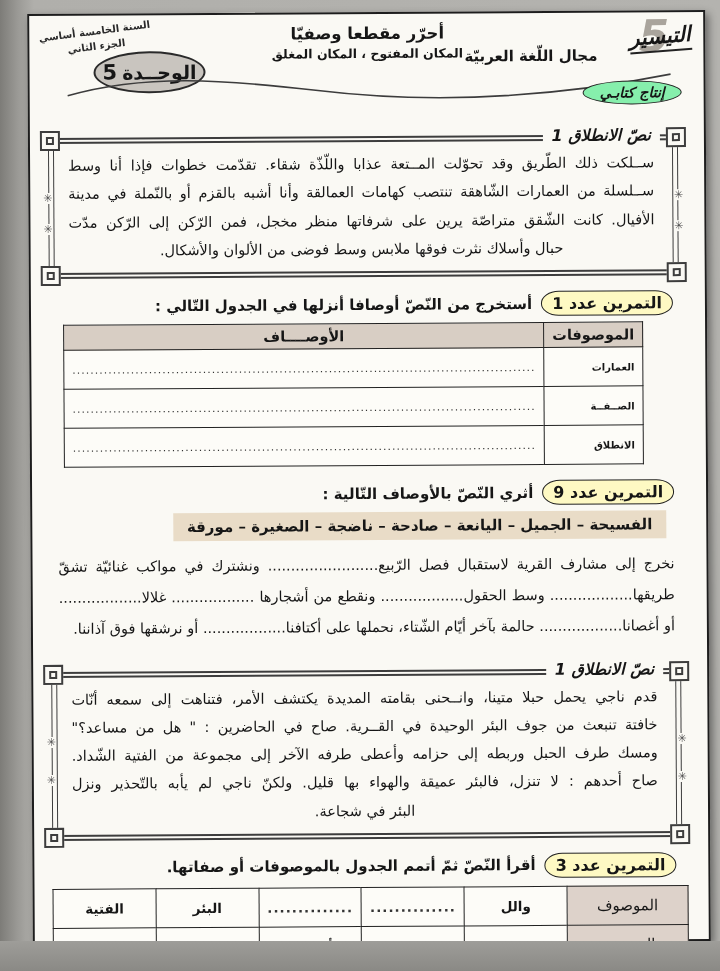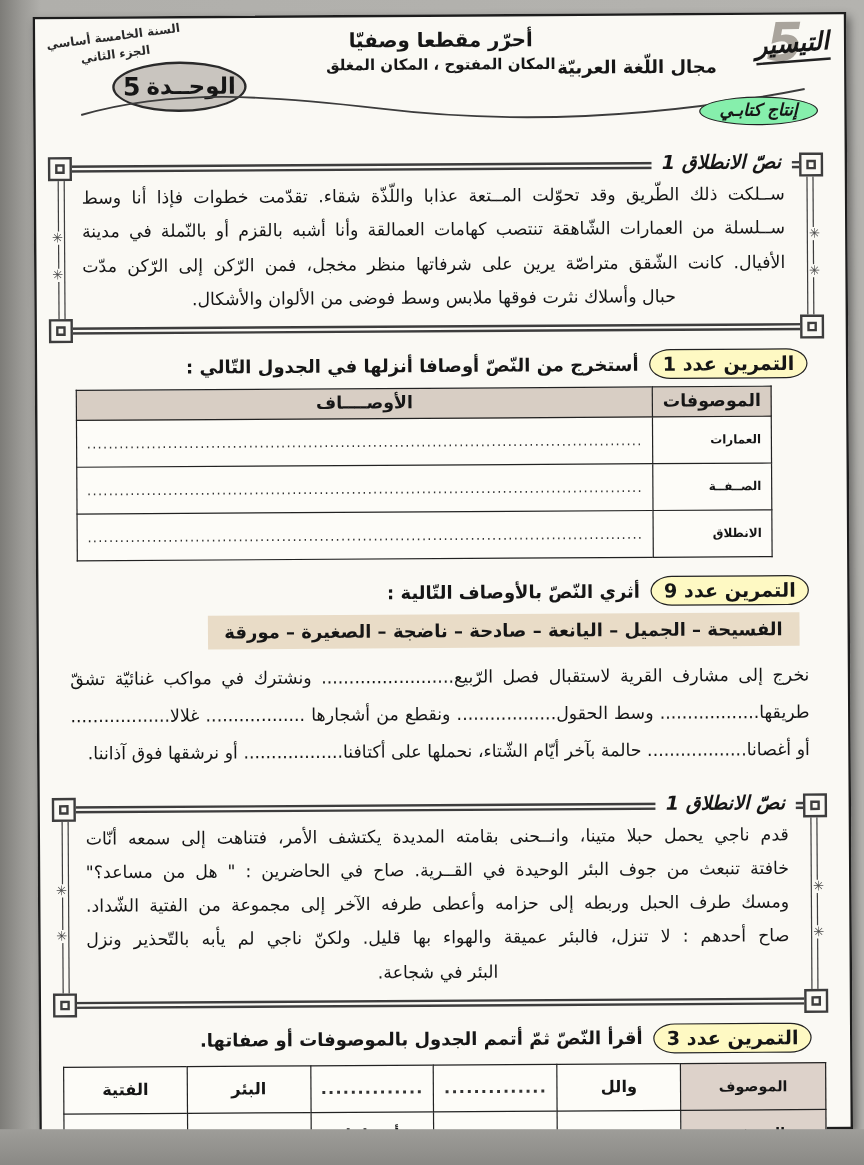--- a/index.html
+++ b/index.html
@@ -76,21 +76,21 @@
   .t1 .itemcol{width:126px;text-align:right;font-weight:bold;}
   .t1 td{height:30px;}
   .dots{overflow:hidden;white-space:nowrap;color:#333;letter-spacing:1px;font-size:11px;}
 
   .wordbank{margin:6px 34px 0 60px;background:#e9dcc7;padding:5px 14px;
     font-size:15px;font-weight:bold;display:block;width:fit-content;}
   .fillblock{margin:10px 26px 0 20px;}
   .fillblock p{font-size:14.5px;line-height:2.15;margin:0;}
 
   .t3{margin:8px 14px 0 12px;width:calc(100% - 26px);}
-  .t3 th{background:#ddd2ca;font-weight:bold;width:104px;font-size:12px;}
+  .t3 th{background:#ddd2ca;font-weight:normal;width:104px;font-size:15px;}
   .t3 td{text-align:center;height:30px;font-weight:bold;font-size:13.5px;}
 
   .pgnum{width:23px;height:23px;border-radius:50%;background:#0d0d0d;color:#fff;
     display:flex;align-items:center;justify-content:center;font-size:12px;font-weight:bold;
     margin:10px auto 0;border:1px solid #444;}
 </style>
 </head>
 <body>
 
 <div class="scan">

